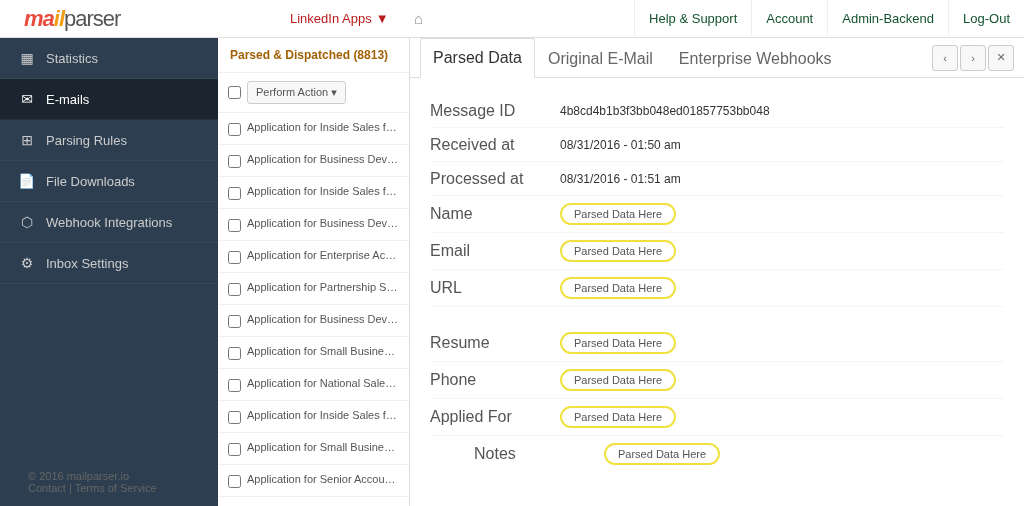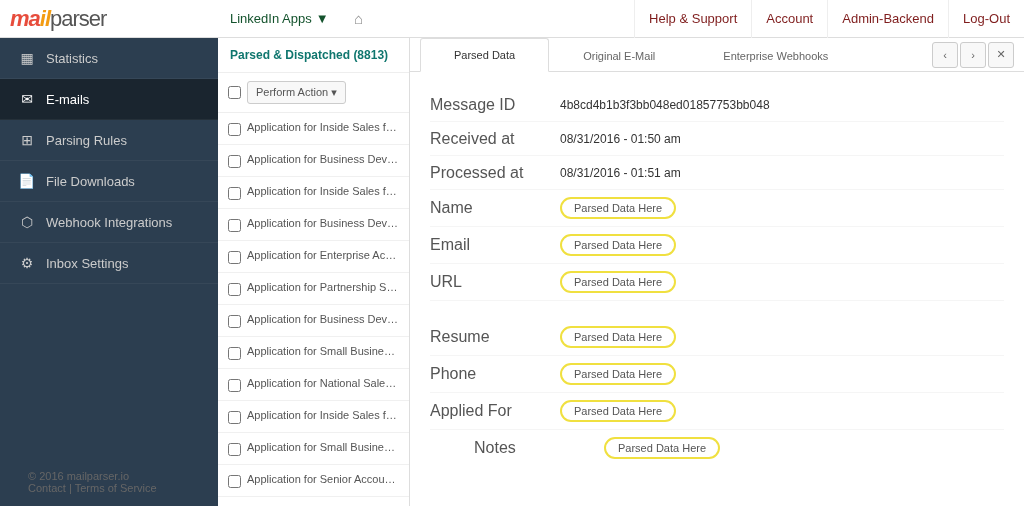--- a/index.html
+++ b/index.html
@@ -5,54 +5,55 @@
     * { box-sizing: border-box; margin: 0; padding: 0; }
     body { font-family: 'Segoe UI', Arial, sans-serif; font-size: 13px; color: #333; display: flex; flex-direction: column; height: 506px; overflow: hidden; }
 
     
     .top-nav {
       background: #fff;
       border-bottom: 1px solid #ddd;
       height: 38px;
       display: flex;
       align-items: center;
-      padding: 0 0 0 10px;
+      padding: 0 0 0 24px;
       flex-shrink: 0;
+      gap: 46px;
     }
     .top-nav .logo {
       width: 130px;
       font-size: 22px;
       font-weight: bold;
       color: #e74c3c;
       letter-spacing: -1px;
       display: flex;
       align-items: center;
     }
     .top-nav .center-links {
       flex: 1;
       display: flex;
       align-items: center;
       padding-left: 80px;
       gap: 4px;
     }
     .top-nav .center-links .nav-item {
       display: flex; align-items: center; gap: 4px;
       padding: 0 10px; height: 38px; cursor: pointer;
-      color: #14532d; font-size: 13px;
+      color: #b91c1c; font-size: 13px;
     }
     .top-nav .center-links .home-icon {
       width: 32px; height: 38px; display: flex; align-items: center; justify-content: center;
       color: #888; font-size: 15px; cursor: pointer;
     }
     .top-nav .right-links {
       display: flex; align-items: center;
     }
     .top-nav .right-links .nav-item {
       padding: 0 14px; height: 38px; display: flex; align-items: center;
-      color: #7f1d1d; cursor: pointer; border-left: 1px solid #eee; font-size: 13px;
+      color: #14532d; cursor: pointer; border-left: 1px solid #eee; font-size: 13px;
     }
 
     
     .main-layout {
       display: flex;
       flex: 1;
       overflow: hidden;
     }
 
     
@@ -96,21 +97,21 @@
       border-right: 1px solid #ddd;
       flex-shrink: 0;
       display: flex;
       flex-direction: column;
       overflow: hidden;
     }
     .email-list-header {
       padding: 10px 12px;
       border-bottom: 1px solid #eee;
       font-size: 12px;
-      color: #0f766e;
+      color: #a16207;
       font-weight: 600;
     }
     .email-list-toolbar {
       padding: 8px 10px;
       border-bottom: 1px solid #eee;
       display: flex; align-items: center; gap: 6px;
     }
     .perform-action-btn {
       background: #f8f8f8;
       border: 1px solid #ccc;
@@ -145,22 +146,22 @@
       overflow: hidden;
     }
     .detail-tabs {
       display: flex; align-items: center;
       border-bottom: 1px solid #ddd;
       padding: 0 10px;
       gap: 0;
       flex-shrink: 0;
     }
     .detail-tab {
-      padding: 10px 33px;
-      font-size: 11px;
+      padding: 10px 12px;
+      font-size: 16px;
       cursor: pointer;
       color: #666;
       border: 1px solid transparent;
       border-bottom: none;
       margin-bottom: -1px;
     }
     .detail-tab.active {
       color: #333;
       background: #fff;
       border: 1px solid #ddd;

